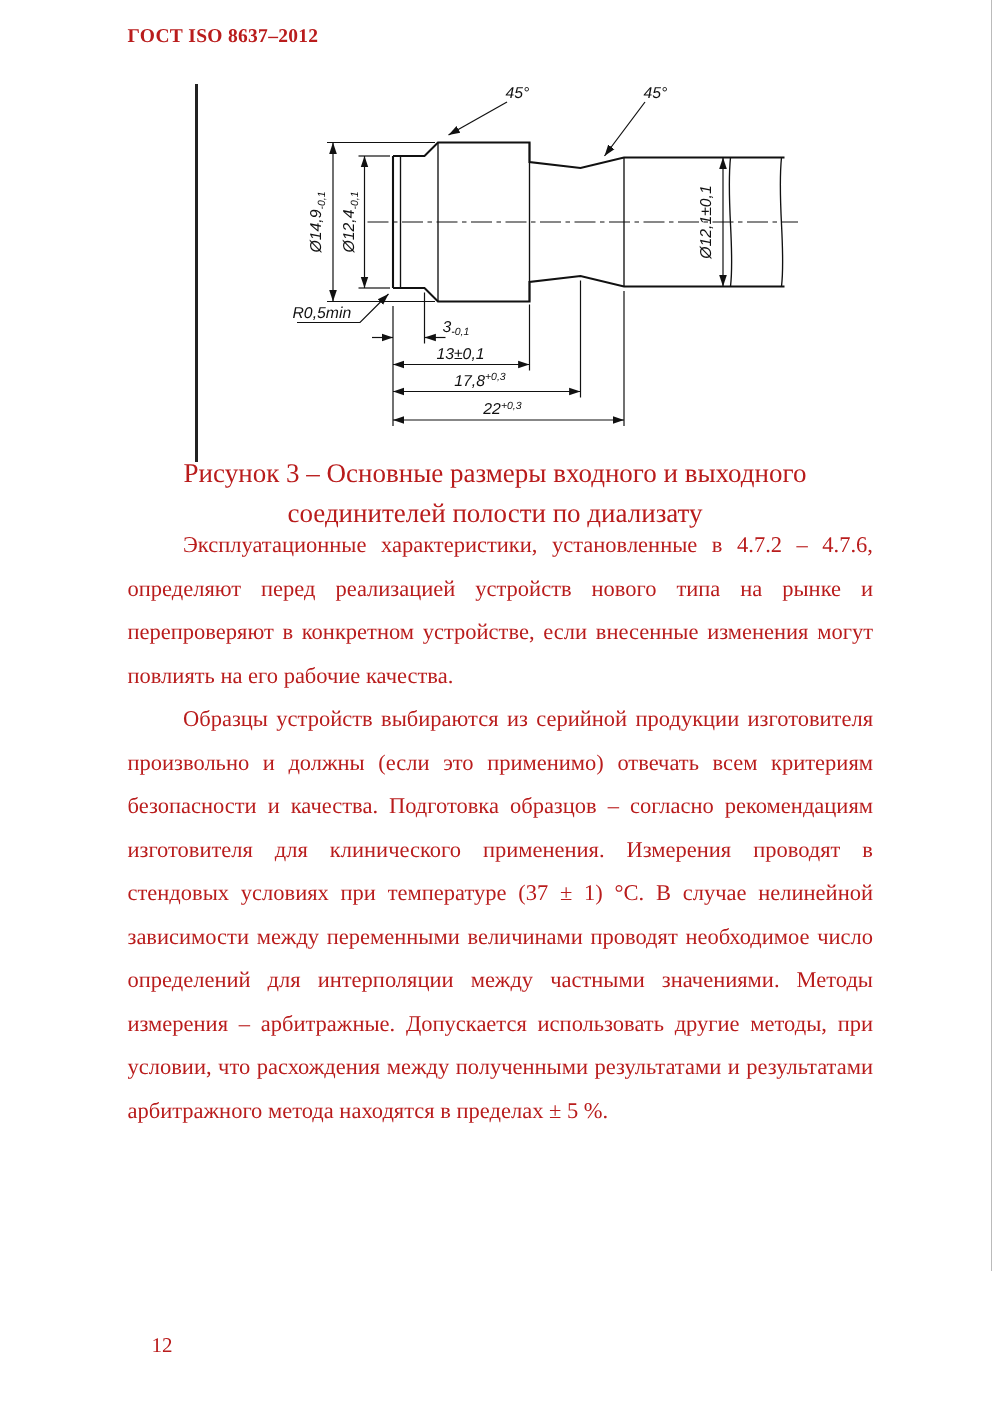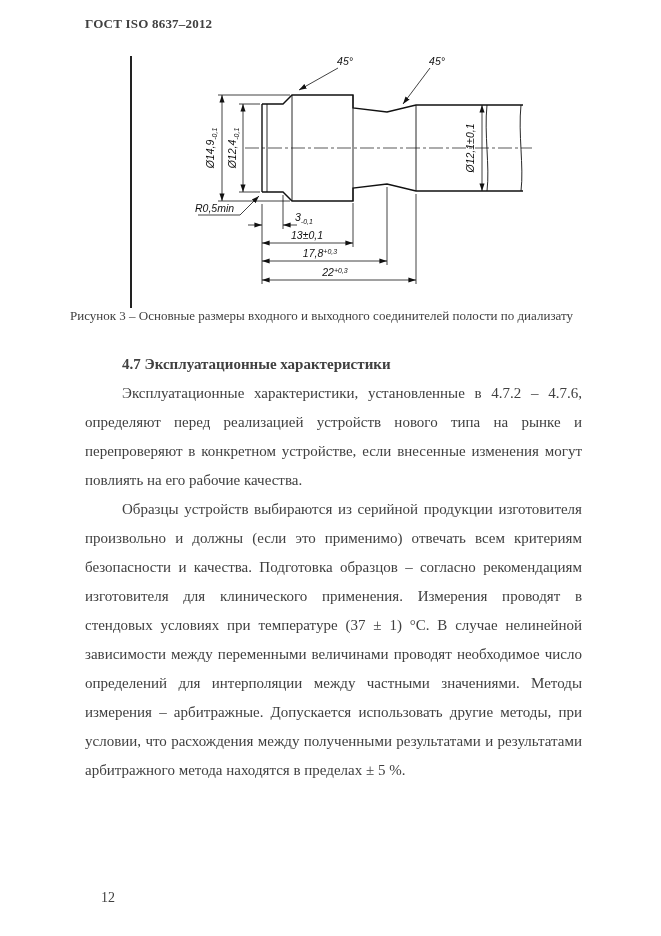--- a/index.html
+++ b/index.html
@@ -1,36 +1,36 @@
 <!DOCTYPE html>
 <html><head>
 <meta charset="utf-8">
 <style>
   html,body{margin:0;padding:0;background:#888;}
   .page{
     position:relative;
     width:661px;height:936px;
     background:#ffffff;
     font-family:"Liberation Serif", serif;
-    color:#404040;
+    color:#b91c1c;
     overflow:hidden;
     margin:0 auto;
   }
   .doc-header{
     position:absolute;left:85px;top:16px;
     font-size:13px;font-weight:bold;letter-spacing:.2px;
   }
   .change-bar{
     position:absolute;left:130px;top:56px;width:2px;height:252px;
     background:#222;
   }
   .figure-svg{position:absolute;left:140px;top:48px;width:400px;height:258px;}
   .figure-caption{
     position:absolute;left:70px;top:302px;width:520px;
-    font-size:13px;line-height:27px;text-align:left;
+    font-size:18px;line-height:27px;text-align:center;
   }
   .body-text{
     position:absolute;left:85px;top:350px;width:497px;
     font-size:15px;line-height:29px;text-align:justify;
   }
   .body-text p{margin:0;text-indent:37px;}
   .body-text p.bold{font-weight:bold;text-align:left;}
   .page-number{
     position:absolute;left:101px;top:890px;font-size:14px;
   }
@@ -120,20 +120,19 @@
 
       <text x="180" y="209" text-anchor="middle"><tspan>17,8</tspan><tspan font-size="7" dy="-3.5">+0,3</tspan></text>
 
       <text x="195" y="228" text-anchor="middle"><tspan>22</tspan><tspan font-size="7" dy="-3.5">+0,3</tspan></text>
     </g>
   </svg>
 
   <div class="figure-caption">Рисунок 3 – Основные размеры входного и выходного соединителей полости по диализату</div>
 
   <div class="body-text">
-    <p class="bold">4.7 Эксплуатационные характеристики</p>
     <p>Эксплуатационные характеристики, установленные в 4.7.2 – 4.7.6, определяют перед реализацией устройств нового типа на рынке и перепроверяют в конкретном устройстве, если внесенные изменения могут повлиять на его рабочие качества.</p>
     <p>Образцы устройств выбираются из серийной продукции изготовителя произвольно и должны (если это применимо) отвечать всем критериям безопасности и качества. Подготовка образцов – согласно рекомендациям изготовителя для клинического применения. Измерения проводят в стендовых условиях при температуре (37 ± 1) °С. В случае нелинейной зависимости между переменными величинами проводят необходимое число определений для интерполяции между частными значениями. Методы измерения – арбитражные. Допускается использовать другие методы, при условии, что расхождения между полученными результатами и результатами арбитражного метода находятся в пределах ± 5 %.</p>
   </div>
 
   <div class="page-number">12</div>
 
 </div>
 
 </body></html>

